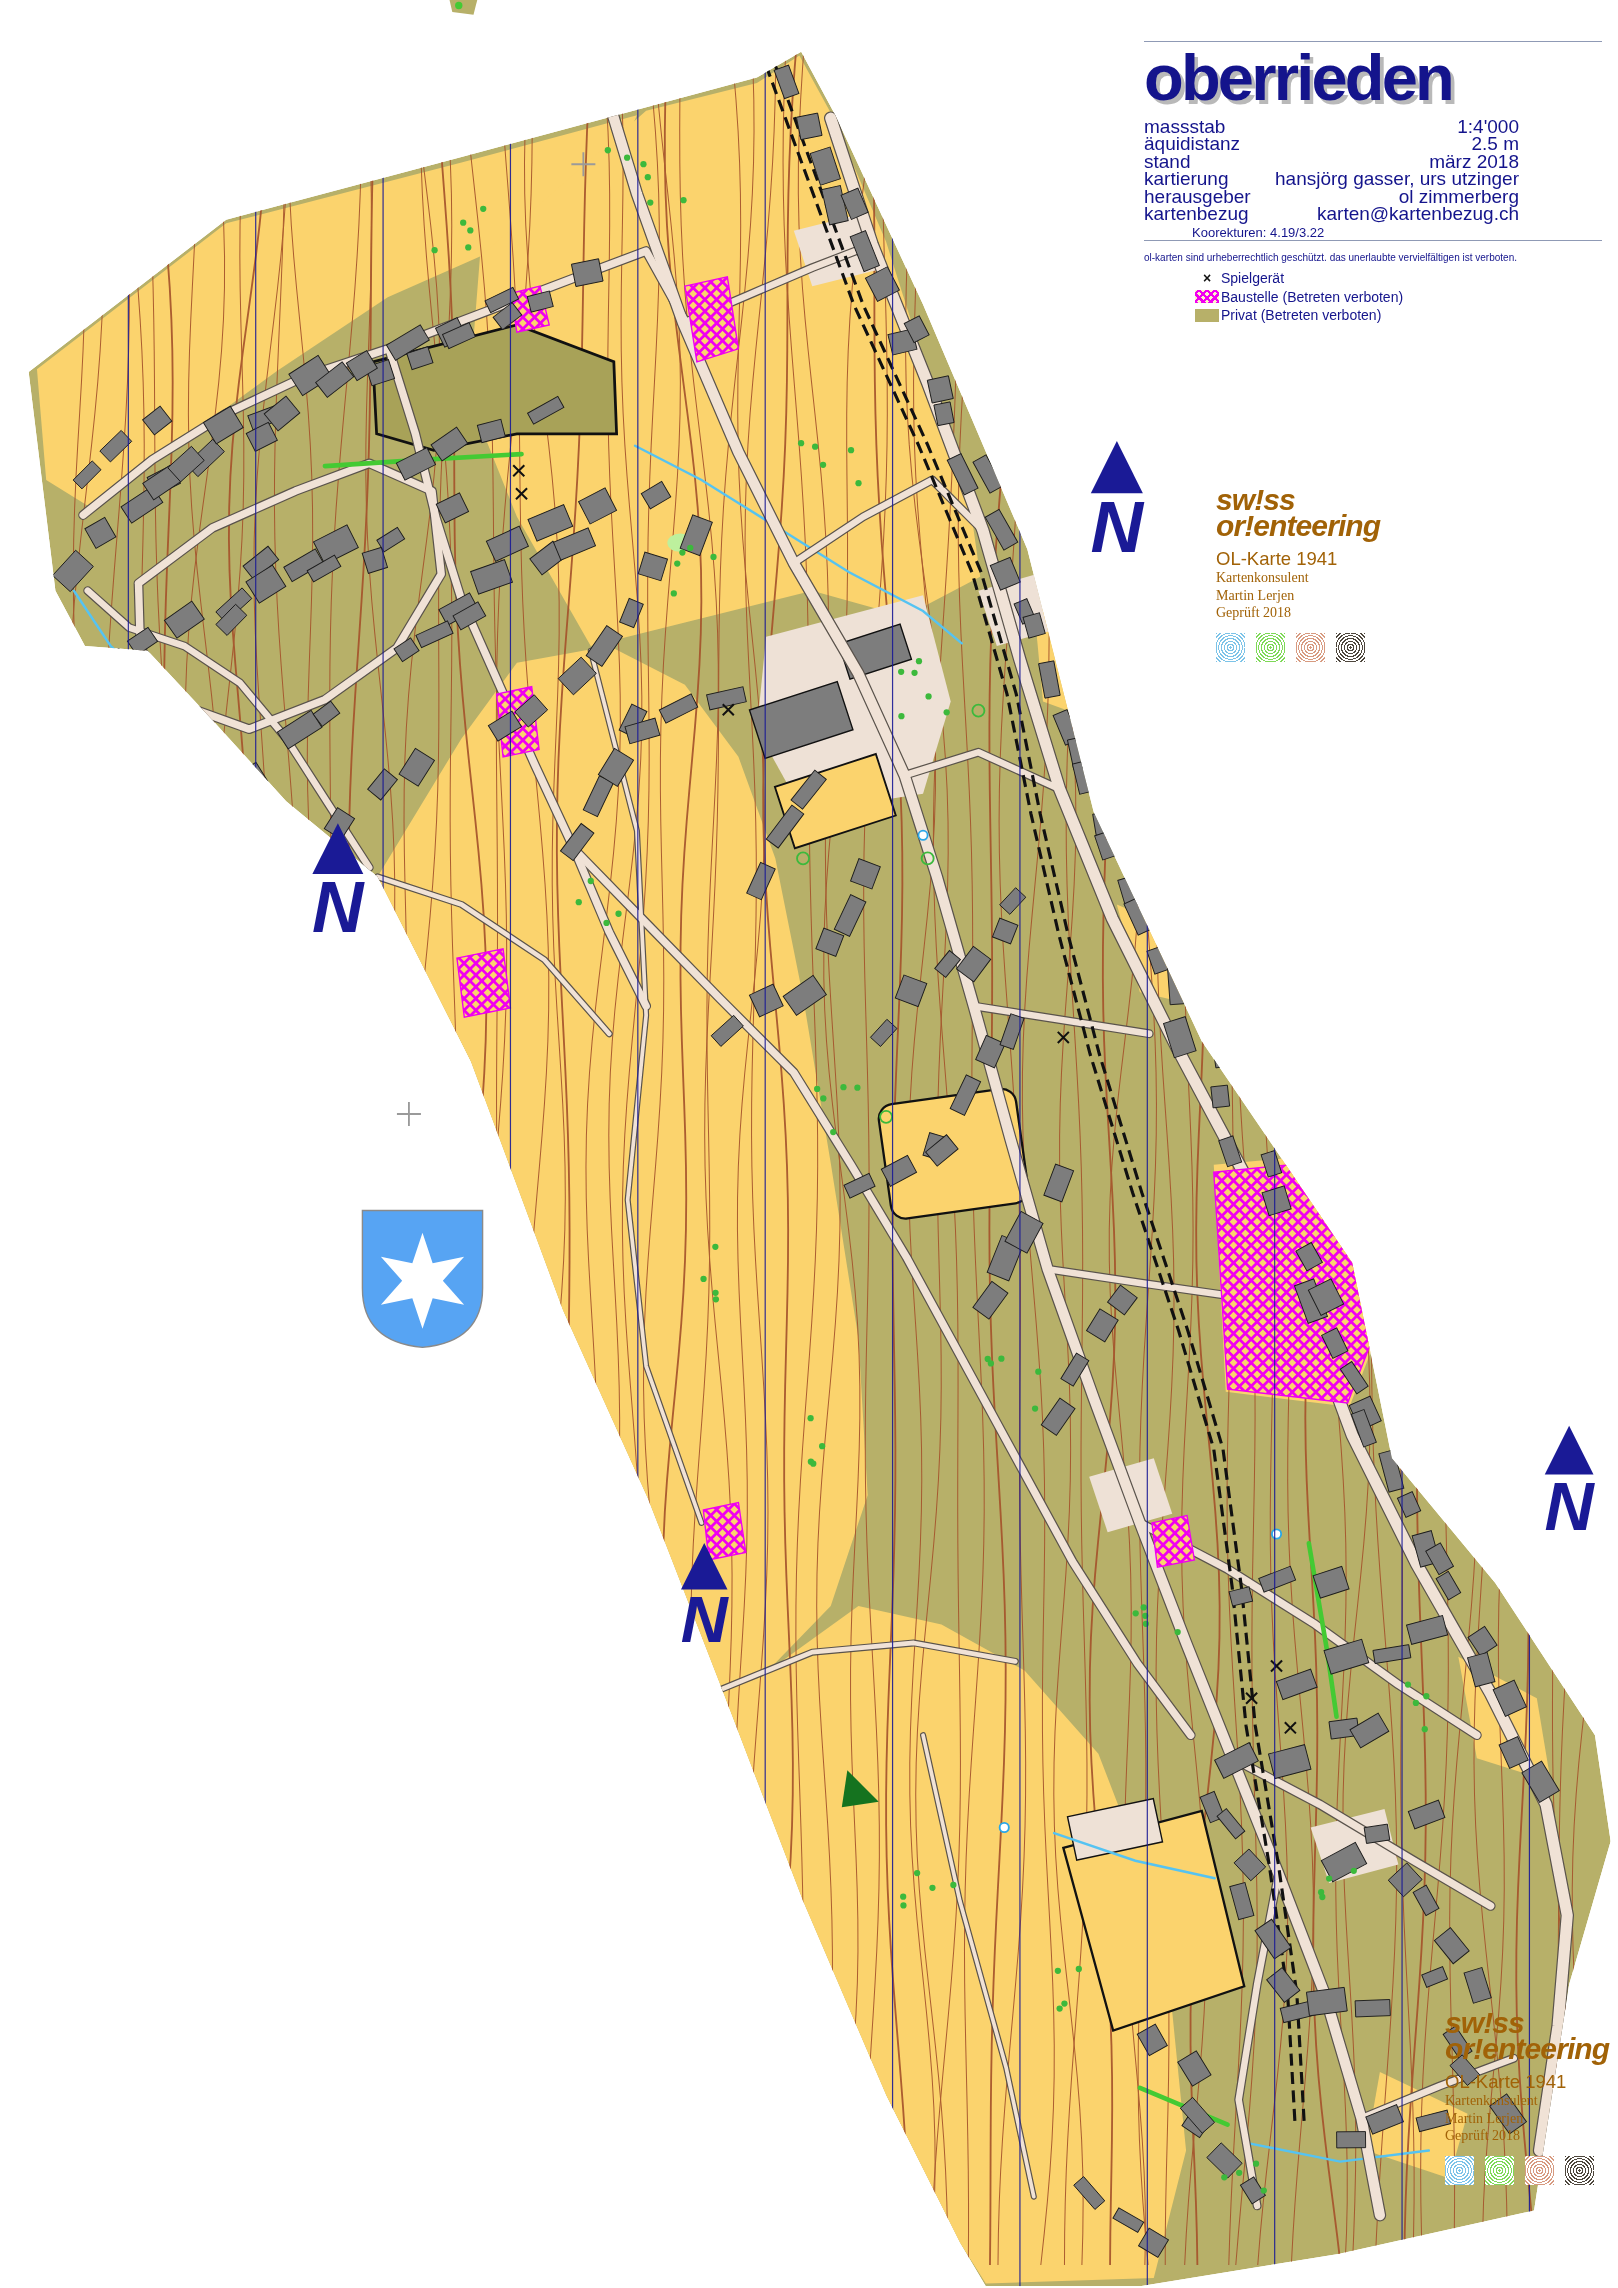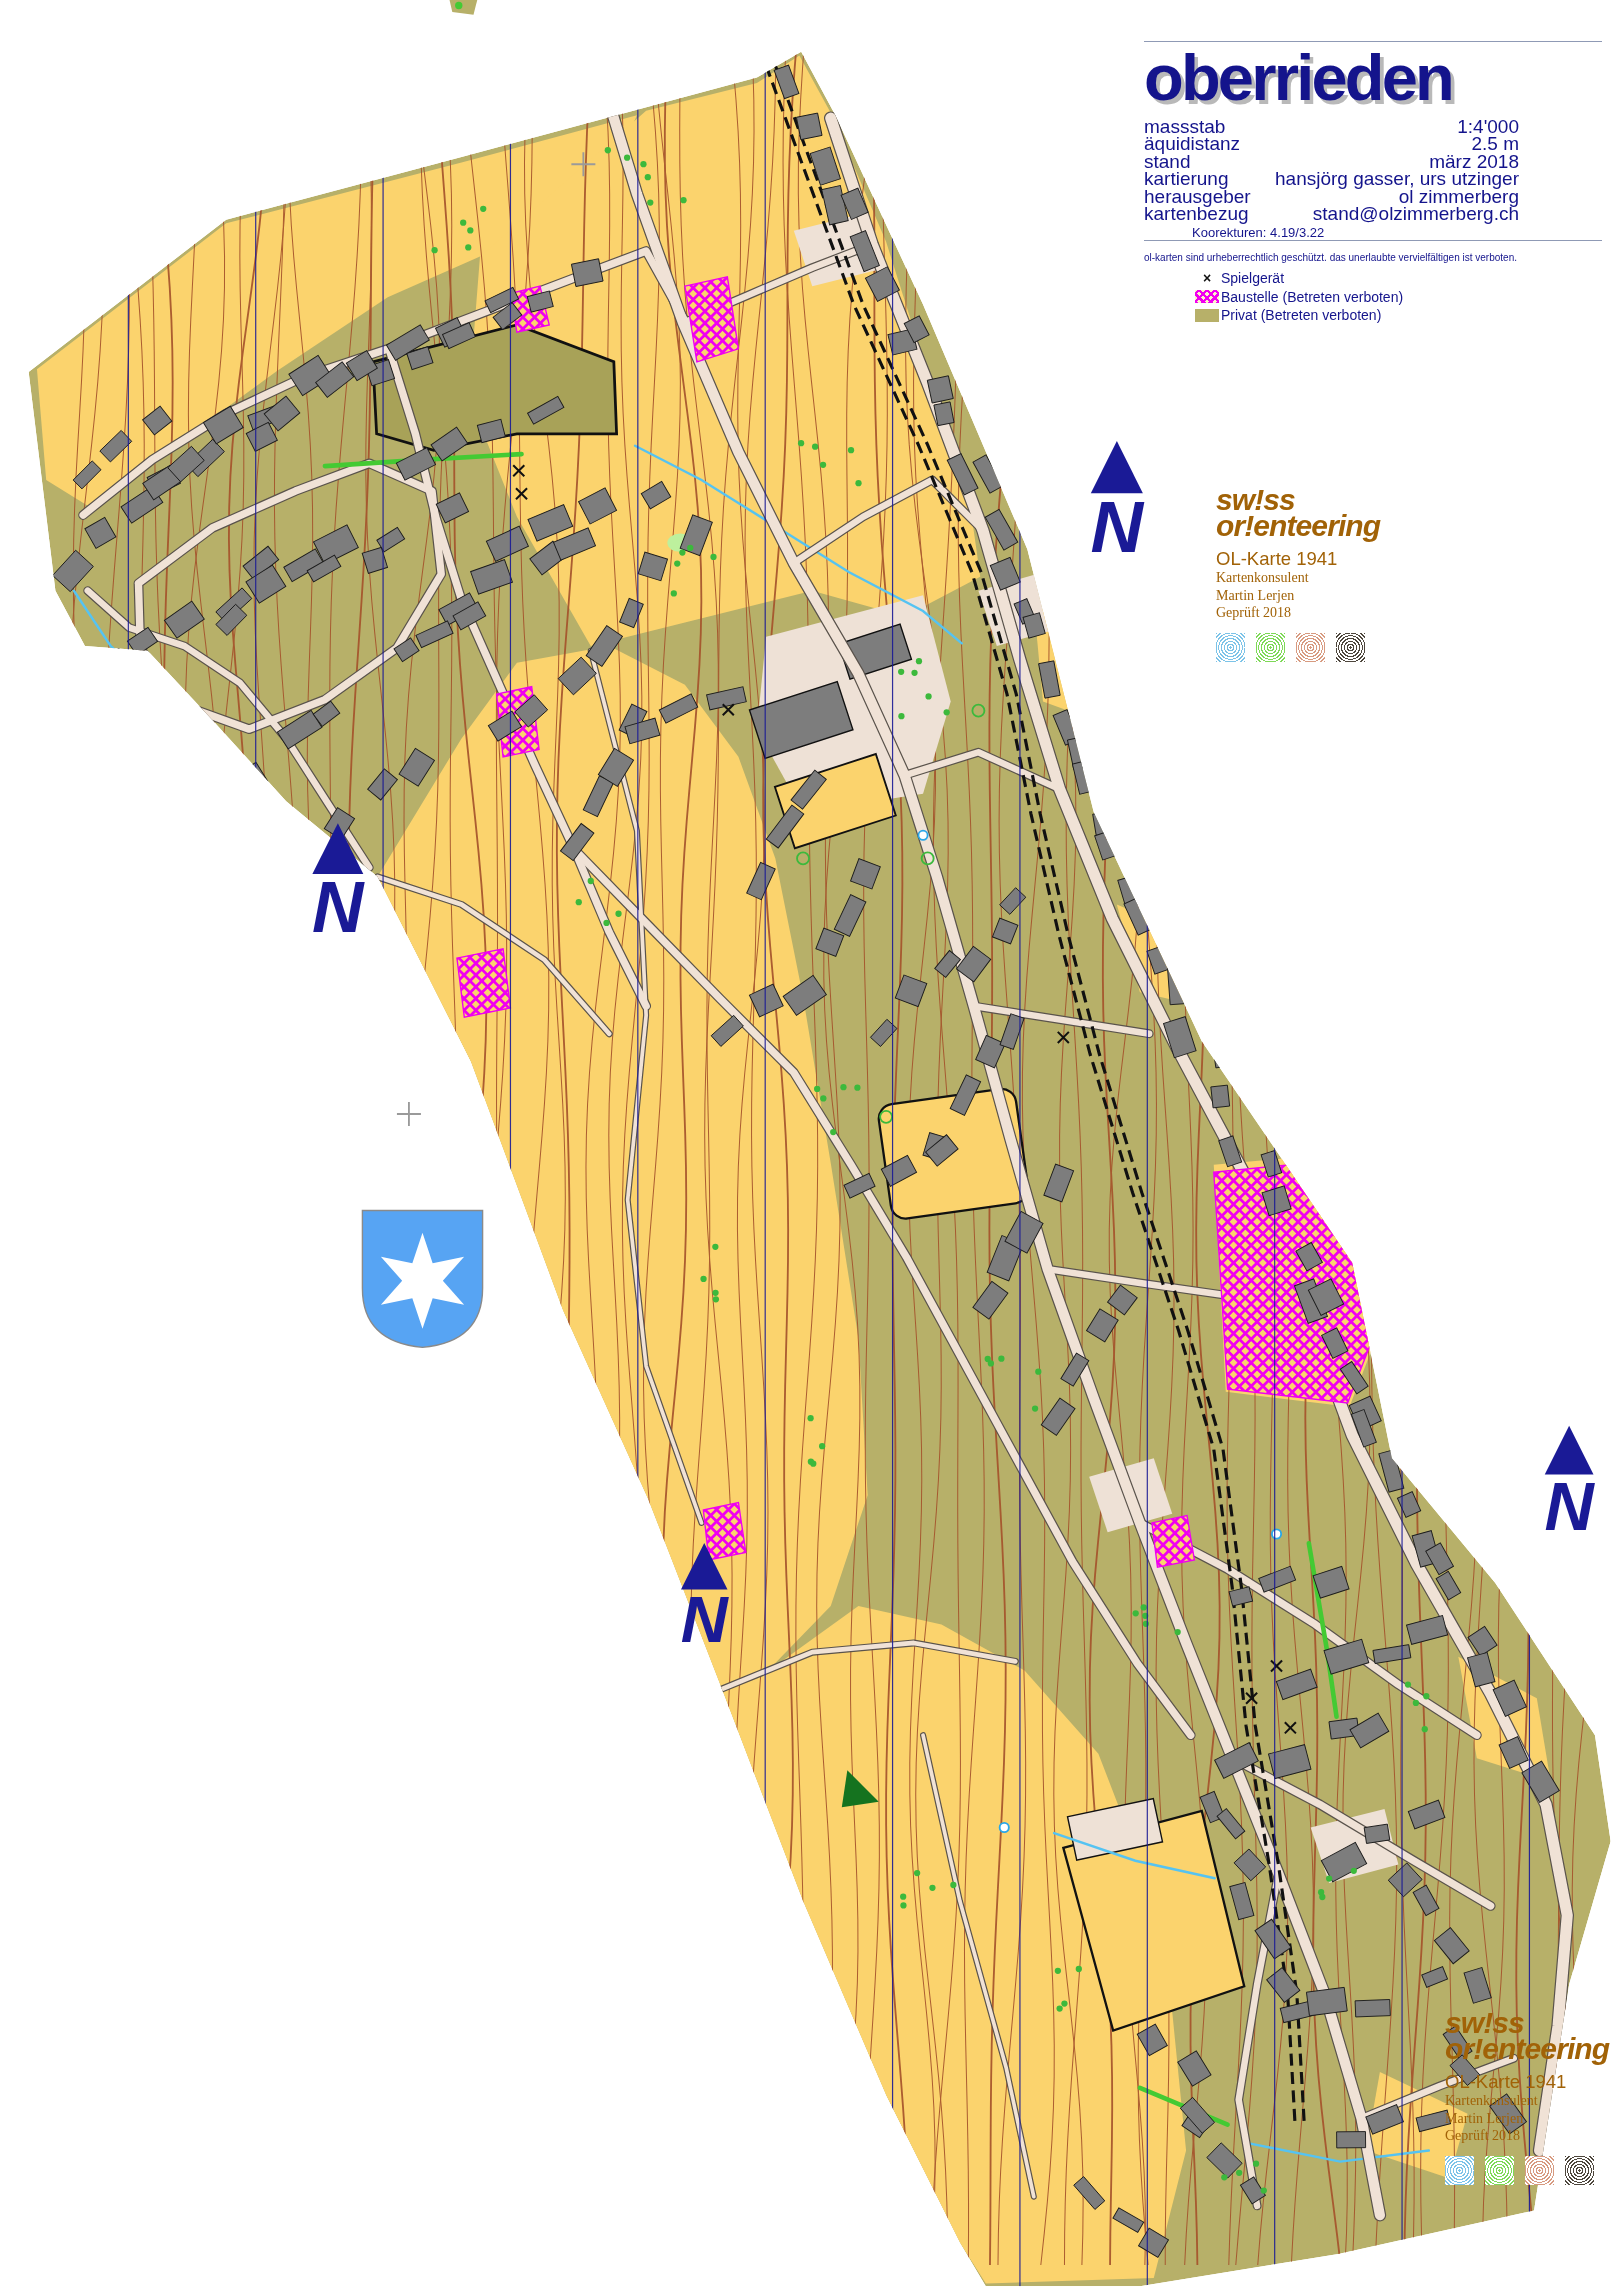--- a/index.html
+++ b/index.html
@@ -572,21 +572,21 @@
         <div class="trow">
           <span class="tlabel">kartierung</span>
           <span class="tvalue">hansjörg gasser, urs utzinger</span>
         </div>
         <div class="trow">
           <span class="tlabel">herausgeber</span>
           <span class="tvalue">ol zimmerberg</span>
         </div>
         <div class="trow">
           <span class="tlabel">kartenbezug</span>
-          <span class="tvalue">stand@olzimmerberg.ch</span>
+          <span class="tvalue">karten@kartenbezug.ch</span>
         </div>
       </div>
     <div class="corrections">Koorekturen: 4.19/3.22</div>
     <div class="hairline"></div>
     <div class="copyright">ol-karten sind urheberrechtlich geschützt. das unerlaubte vervielfältigen ist verboten.</div>
   </div>
 
   <div class="legend" id="legend">
       <div class="lrow">
         <span class="licon">

